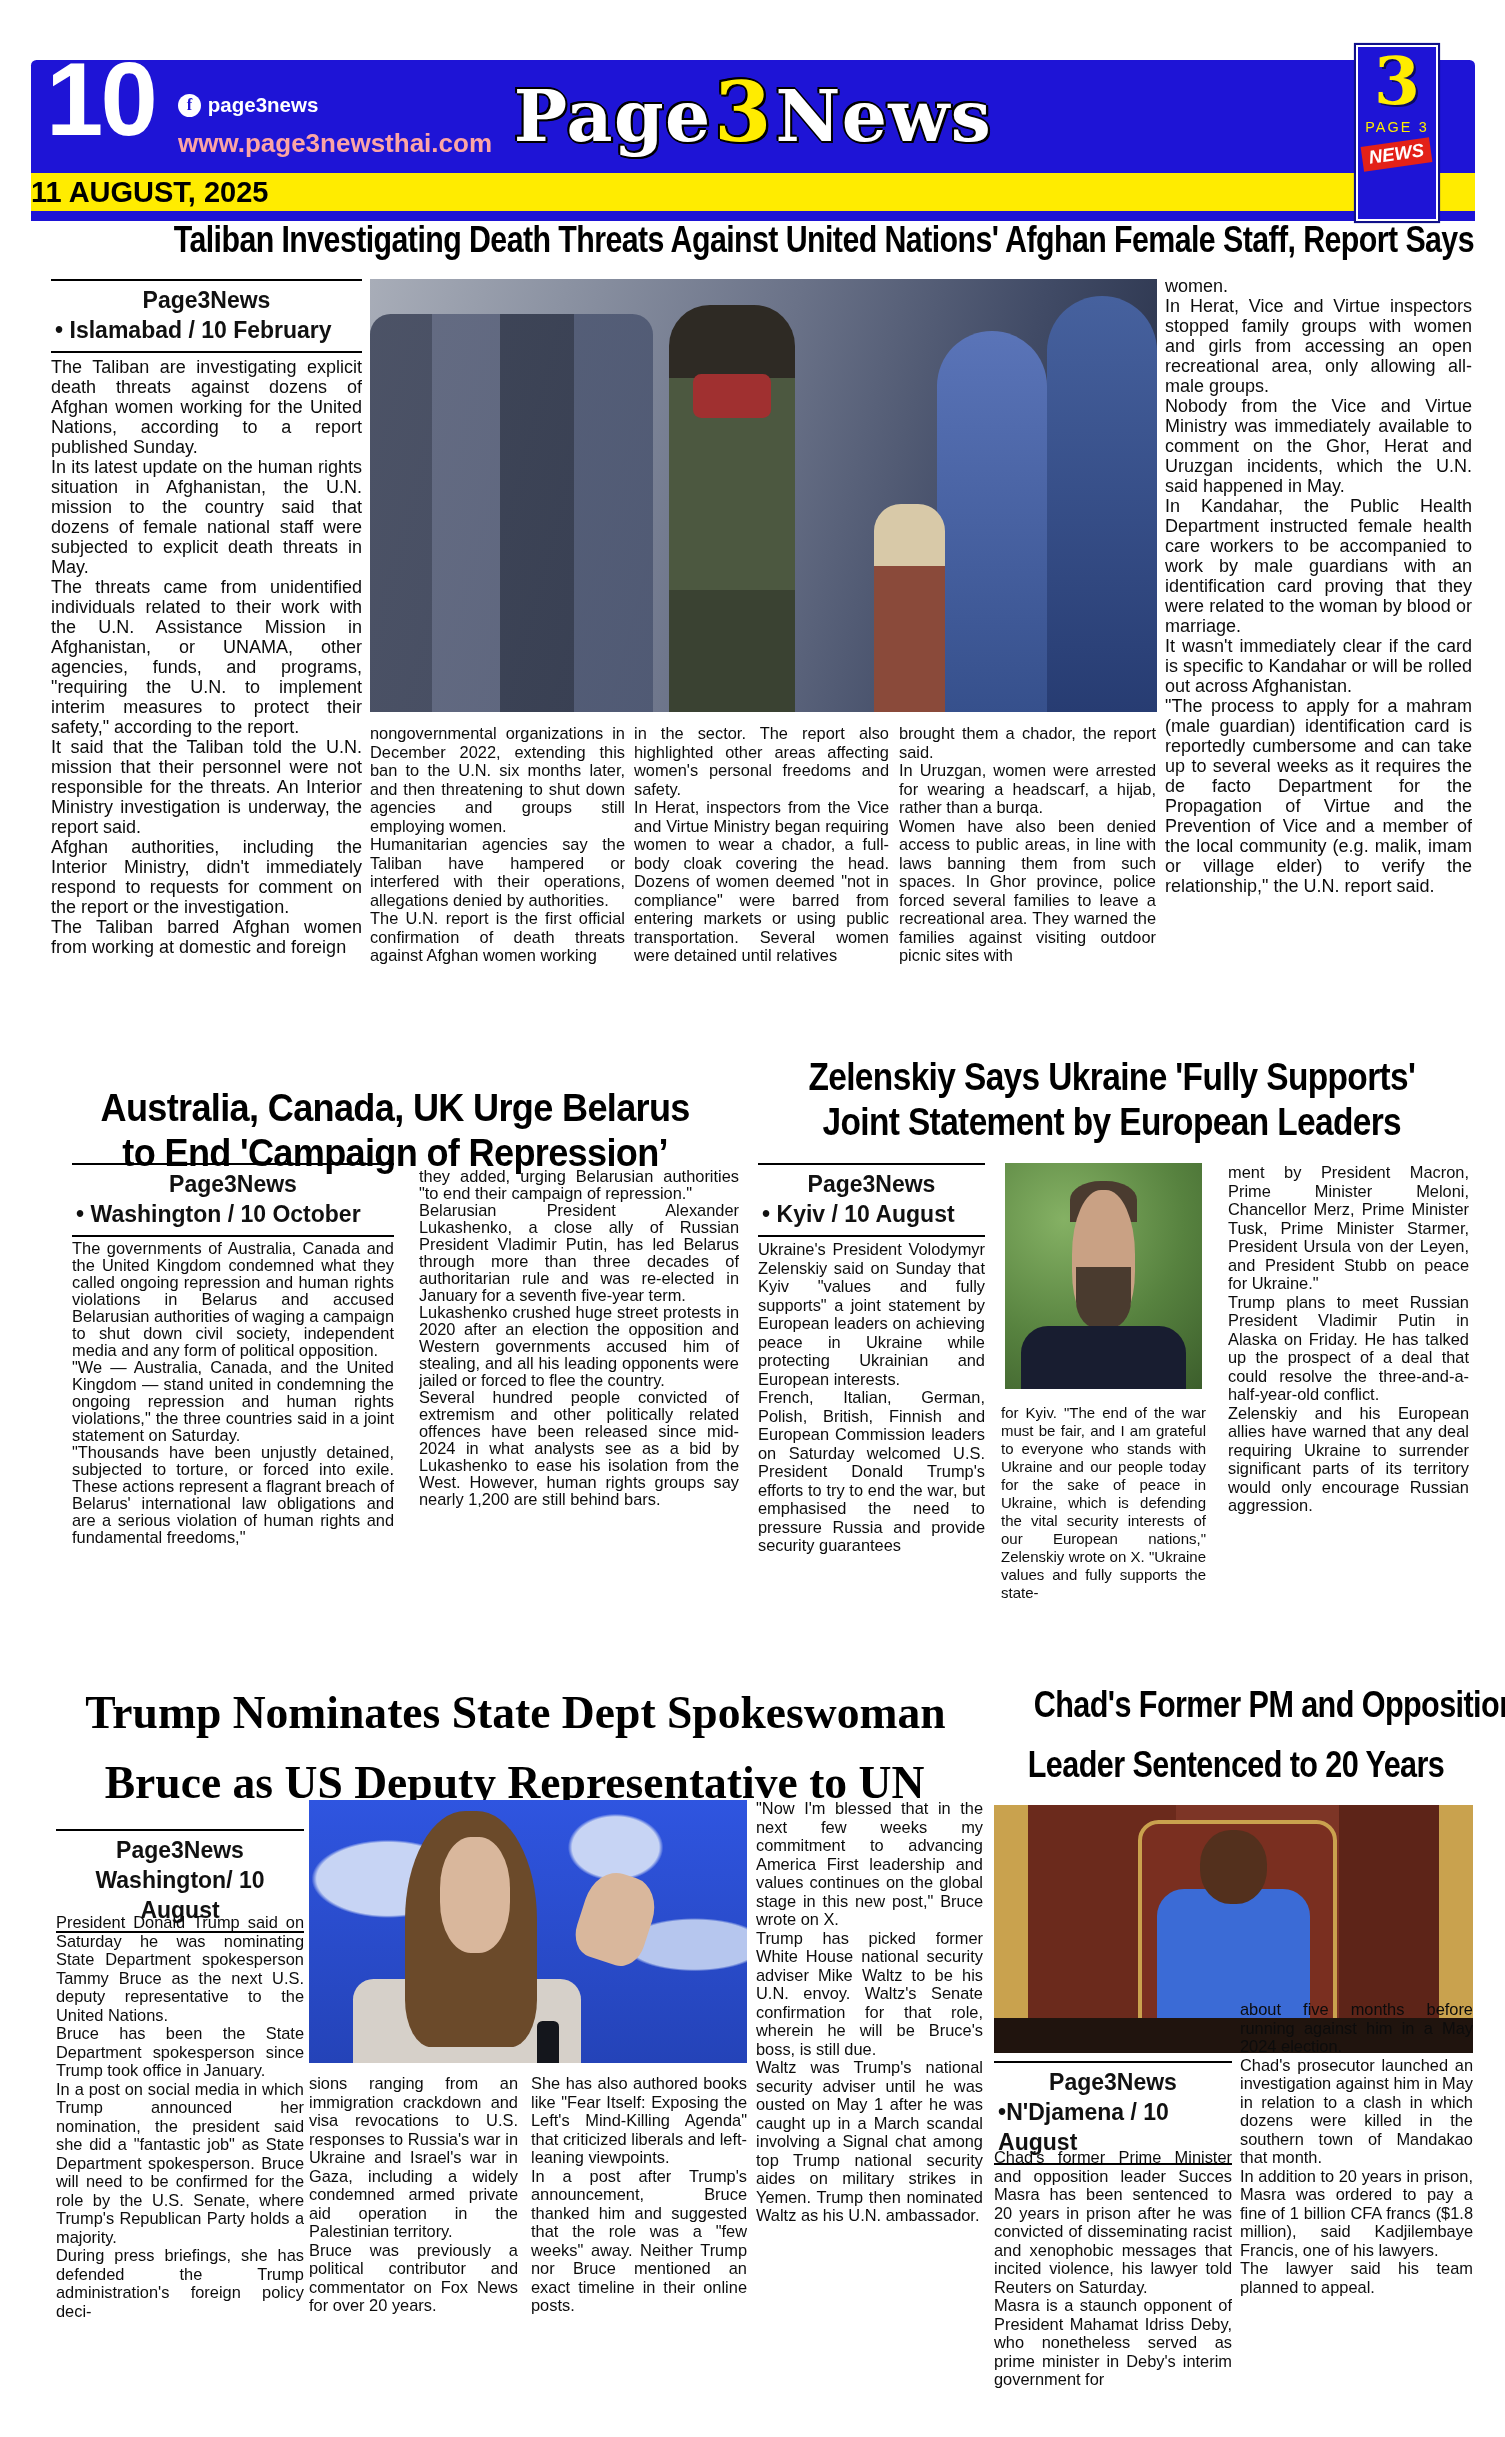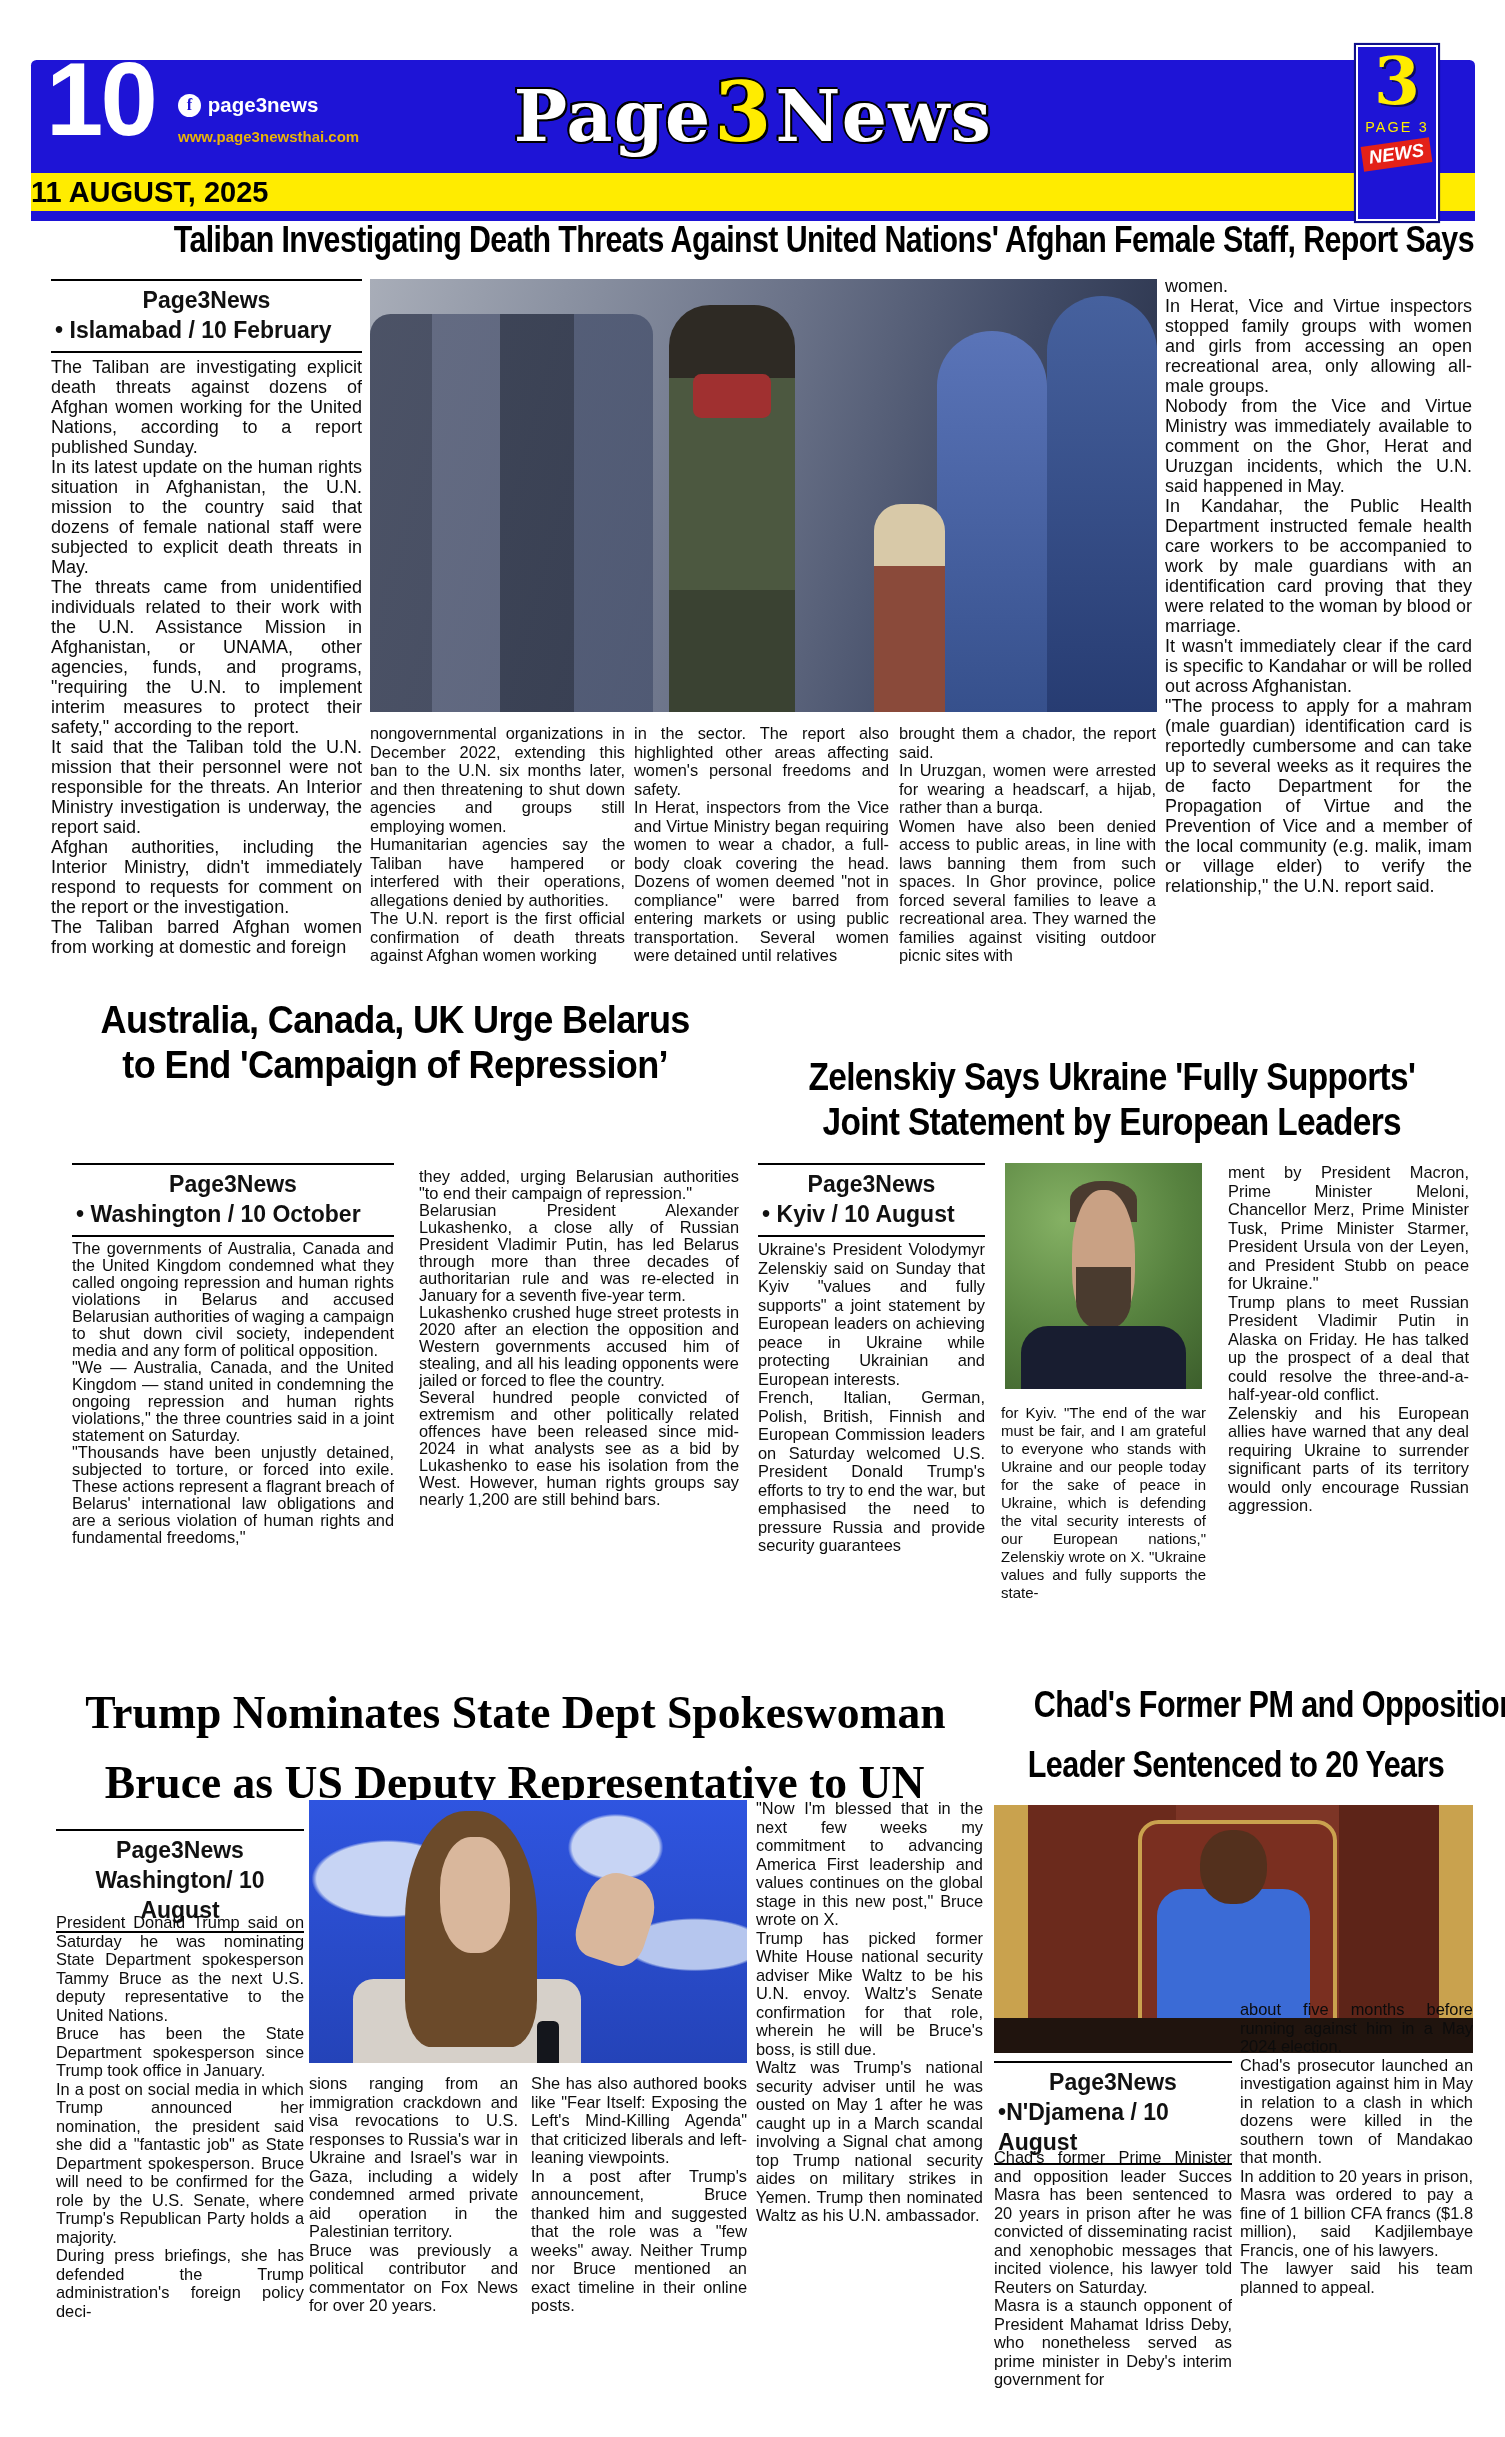--- a/index.html
+++ b/index.html
@@ -9,21 +9,21 @@
   
   .blue-bar{position:absolute;left:31px;top:60px;width:1444px;height:113px;
             background:#1e14d6;border-radius:5.5px 5.5px 0 0;}
   .pagenum{position:absolute;left:15px;top:-12.3px;font-size:103px;font-weight:900;
            color:#fff;line-height:1;letter-spacing:-2.7px;}
   .social{position:absolute;left:147px;top:33px;display:flex;align-items:center;gap:6.8px;}
   .fb-icon{display:inline-flex;align-items:center;justify-content:center;width:23px;height:23px;
            border-radius:50%;background:#fff;color:#1e14d6;font-weight:900;font-size:16.4px;
            font-family:"Liberation Serif",serif;}
   .fb-handle{color:#fff;font-weight:700;font-size:20.5px;}
-  .website{position:absolute;left:147px;top:68px;color:#eab308;font-weight:700;font-size:15px;}
+  .website{position:absolute;left:147px;top:68px;color:#fca5a5;font-weight:700;font-size:26px;}
   .masthead{position:absolute;left:0;right:0;top:4.1px;text-align:center;
             font-family:"DejaVu Serif",serif;font-weight:900;font-size:71px;color:#fff;
             text-shadow:-2.1px 0 #000,2.1px 0 #000,0 -2.1px #000,0 2.1px #000,2.1px 2.1px #000,-2.1px -2.1px #000;
             letter-spacing:1.4px;}
   .m3{position:relative;color:#ffec00;font-size:82px;padding:0 2.7px;}
   .m3::before{content:"";position:absolute;left:-5.5px;top:4.1px;width:26px;height:19px;
               background:#e32118;z-index:-1;transform:skewX(-12deg);}
   .world-tab{position:absolute;right:115px;bottom:0;width:274px;height:70px;
              background:#ffec00;border-radius:33px 0 0 0;display:flex;align-items:center;
              justify-content:center;}
@@ -151,21 +151,21 @@
   <div class="col" style="left:899px;top:724px;width:257px;height:318px;">brought them a chador, the report said.
 In Uruzgan, women were arrested for wearing a headscarf, a hijab, rather than a burqa.
 Women have also been denied access to public areas, in line with laws banning them from such spaces. In Ghor province, police forced several families to leave a recreational area. They warned the families against visiting outdoor picnic sites with</div>
   <div class="col big" style="left:1165px;top:276px;width:307px;height:770px;">women.
 In Herat, Vice and Virtue inspectors stopped family groups with women and girls from accessing an open recreational area, only allowing all-male groups.
 Nobody from the Vice and Virtue Ministry was immediately available to comment on the Ghor, Herat and Uruzgan incidents, which the U.N. said happened in May.
 In Kandahar, the Public Health Department instructed female health care workers to be accompanied to work by male guardians with an identification card proving that they were related to the woman by blood or marriage.
 It wasn't immediately clear if the card is specific to Kandahar or will be rolled out across Afghanistan.
 "The process to apply for a mahram (male guardian) identification card is reportedly cumbersome and can take up to several weeks as it requires the de facto Department for the Propagation of Virtue and the Prevention of Vice and a member of the local community (e.g. malik, imam or village elder) to verify the relationship," the U.N. report said.</div>
 
-  <div class="hl hl-sans2" style="left:48px;top:998px;width:695px;">
+  <div class="hl hl-sans2" style="left:48px;top:1086px;width:695px;">
     <span class="scale" style="transform:scaleX(0.95);">Australia, Canada, UK Urge Belarus</span><br>
     <span class="scale" style="transform:scaleX(0.95);">to End 'Campaign of Repression’</span>
   </div>
   <div class="byline" style="left:72px;top:1163px;width:322px;">
     <div class="src">Page3News</div>
     <div class="dl left">• Washington / 10 October</div>
   </div>
   <div class="col tight" style="left:72px;top:1240px;width:322px;height:396px;">The governments of Australia, Canada and the United Kingdom condemned what they called ongoing repression and human rights violations in Belarus and accused Belarusian authorities of waging a campaign to shut down civil society, independent media and any form of political opposition.
 "We — Australia, Canada, and the United Kingdom — stand united in condemning the ongoing repression and human rights violations," the three countries said in a joint statement on Saturday.
 "Thousands have been unjustly detained, subjected to torture, or forced into exile. These actions represent a flagrant breach of Belarus' international law obligations and are a serious violation of human rights and fundamental freedoms,"</div>

